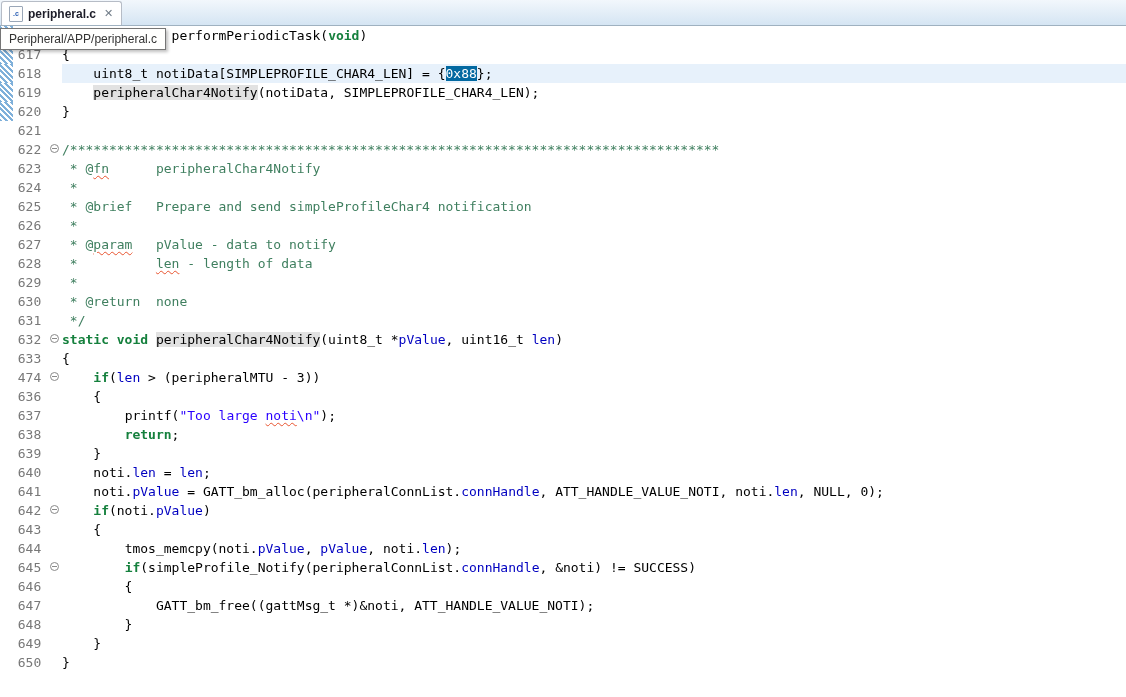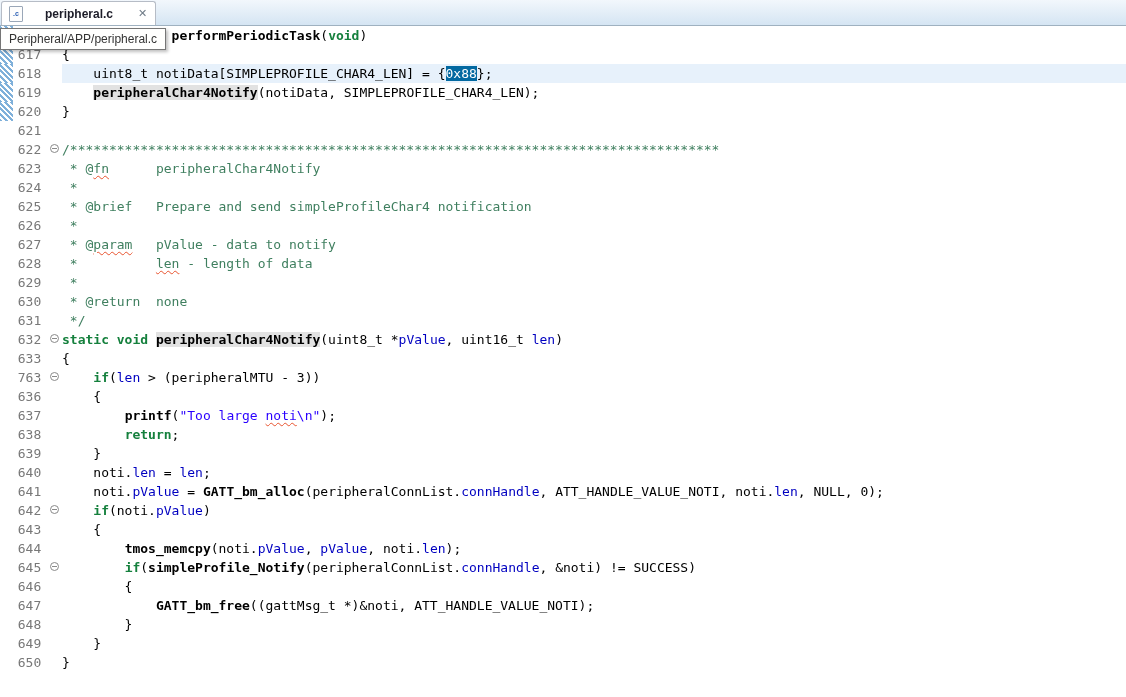--- a/index.html
+++ b/index.html
@@ -6,21 +6,21 @@
   body{width:1126px;height:697px;overflow:hidden;position:relative;
        font-family:"Liberation Sans",sans-serif;}
 
   
   .tabbar{position:absolute;left:0;top:0;width:1126px;height:25px;
     background:linear-gradient(#f2f7fc,#d5e5f3);
     border-bottom:1px solid #9fb1c0;}
   .tab{position:absolute;left:1px;top:1px;height:24px;min-width:112px;
     background:#fff;border:1px solid #b6bcc6;border-bottom:none;
     border-radius:3px 3px 0 0;display:flex;align-items:center;
-    padding:0 8px 0 7px;box-sizing:border-box;gap:22px;}
+    padding:0 8px 0 7px;box-sizing:border-box;gap:5px;}
   .cicon{display:inline-block;width:12px;height:14px;background:#fdfdfd;
     border:1px solid #9aa7b8;border-radius:1px;font-size:7px;font-weight:bold;
     color:#2b5fb4;text-align:center;line-height:13px;font-family:"Liberation Sans",sans-serif;}
   .tablabel{font-size:12px;font-weight:bold;color:#1c1c28;}
   .closex{font-size:11px;color:#6f7b87;margin-left:3px;cursor:default;line-height:11px;}
 
   
   .tooltip{position:absolute;left:0;top:28px;z-index:10;background:#fffffe;
     border:1px solid #767676;box-shadow:2px 2px 3px rgba(0,0,0,.25);
     font-size:12px;color:#333;padding:3px 8px;white-space:nowrap;}
@@ -38,21 +38,21 @@
   .ln{width:33px;flex:none;text-align:center;color:#787878;padding-right:2px;
       font-size:13px;}
   .fold{width:14px;flex:none;position:relative;}
   .foldcircle{position:absolute;left:2px;top:4px;width:9px;height:9px;
     border:1px solid #8a8a8a;border-radius:50%;box-sizing:border-box;}
   .foldcircle::after{content:"";position:absolute;left:1px;right:1px;top:3px;
     height:1px;background:#8a8a8a;}
   .code{flex:1;color:#000;}
   .t-p{color:#000;}
   .t-k{color:#15803d;font-weight:bold;}
-  .t-f{font-weight:bold;color:#000;}
+  .t-f{font-weight:normal;color:#000;}
   .t-s{color:#2a00ff;}
   .t-m{color:#0000c0;}
   .t-c{color:#3f7f5f;}
   .t-sel{background:#0369a1;color:#ffffff;}
   .t-occ{background:#e2e2e2;}
   .t-sq{text-decoration:underline wavy #e8542f 1px;text-underline-offset:2px;}
 </style>
 </head>
 <body>
 
@@ -78,21 +78,21 @@
     <div class="row"><div class="hatch"></div><div class="ln">624</div><div class="fold"></div><div class="code"><span class="t-c"> *</span></div></div>
     <div class="row"><div class="hatch"></div><div class="ln">625</div><div class="fold"></div><div class="code"><span class="t-c"> * @brief   Prepare and send simpleProfileChar4 notification</span></div></div>
     <div class="row"><div class="hatch"></div><div class="ln">626</div><div class="fold"></div><div class="code"><span class="t-c"> *</span></div></div>
     <div class="row"><div class="hatch"></div><div class="ln">627</div><div class="fold"></div><div class="code"><span class="t-c"> * @</span><span class="t-c t-sq">param</span><span class="t-c">   pValue - data to notify</span></div></div>
     <div class="row"><div class="hatch"></div><div class="ln">628</div><div class="fold"></div><div class="code"><span class="t-c"> *          </span><span class="t-c t-sq">len</span><span class="t-c"> - length of data</span></div></div>
     <div class="row"><div class="hatch"></div><div class="ln">629</div><div class="fold"></div><div class="code"><span class="t-c"> *</span></div></div>
     <div class="row"><div class="hatch"></div><div class="ln">630</div><div class="fold"></div><div class="code"><span class="t-c"> * @return  none</span></div></div>
     <div class="row"><div class="hatch"></div><div class="ln">631</div><div class="fold"></div><div class="code"><span class="t-c"> */</span></div></div>
     <div class="row"><div class="hatch"></div><div class="ln">632</div><div class="fold"><span class="foldcircle"></span></div><div class="code"><span class="t-k">static void</span><span class="t-p"> </span><span class="t-occ t-f">peripheralChar4Notify</span><span class="t-p">(uint8_t *</span><span class="t-m">pValue</span><span class="t-p">, uint16_t </span><span class="t-m">len</span><span class="t-p">)</span></div></div>
     <div class="row"><div class="hatch"></div><div class="ln">633</div><div class="fold"></div><div class="code"><span class="t-p">{</span></div></div>
-    <div class="row"><div class="hatch"></div><div class="ln">763</div><div class="fold"><span class="foldcircle"></span></div><div class="code"><span class="t-p">    </span><span class="t-k">if</span><span class="t-p">(</span><span class="t-m">len</span><span class="t-p"> &gt; (peripheralMTU - 3))</span></div></div>
+    <div class="row"><div class="hatch"></div><div class="ln">474</div><div class="fold"><span class="foldcircle"></span></div><div class="code"><span class="t-p">    </span><span class="t-k">if</span><span class="t-p">(</span><span class="t-m">len</span><span class="t-p"> &gt; (peripheralMTU - 3))</span></div></div>
     <div class="row"><div class="hatch"></div><div class="ln">636</div><div class="fold"></div><div class="code"><span class="t-p">    {</span></div></div>
     <div class="row"><div class="hatch"></div><div class="ln">637</div><div class="fold"></div><div class="code"><span class="t-p">        </span><span class="t-f">printf</span><span class="t-p">(</span><span class="t-s">"Too large </span><span class="t-s t-sq">noti</span><span class="t-s">\n"</span><span class="t-p">);</span></div></div>
     <div class="row"><div class="hatch"></div><div class="ln">638</div><div class="fold"></div><div class="code"><span class="t-p">        </span><span class="t-k">return</span><span class="t-p">;</span></div></div>
     <div class="row"><div class="hatch"></div><div class="ln">639</div><div class="fold"></div><div class="code"><span class="t-p">    }</span></div></div>
     <div class="row"><div class="hatch"></div><div class="ln">640</div><div class="fold"></div><div class="code"><span class="t-p">    noti.</span><span class="t-m">len</span><span class="t-p"> = </span><span class="t-m">len</span><span class="t-p">;</span></div></div>
     <div class="row"><div class="hatch"></div><div class="ln">641</div><div class="fold"></div><div class="code"><span class="t-p">    noti.</span><span class="t-m">pValue</span><span class="t-p"> = </span><span class="t-f">GATT_bm_alloc</span><span class="t-p">(peripheralConnList.</span><span class="t-m">connHandle</span><span class="t-p">, ATT_HANDLE_VALUE_NOTI, noti.</span><span class="t-m">len</span><span class="t-p">, NULL, 0);</span></div></div>
     <div class="row"><div class="hatch"></div><div class="ln">642</div><div class="fold"><span class="foldcircle"></span></div><div class="code"><span class="t-p">    </span><span class="t-k">if</span><span class="t-p">(noti.</span><span class="t-m">pValue</span><span class="t-p">)</span></div></div>
     <div class="row"><div class="hatch"></div><div class="ln">643</div><div class="fold"></div><div class="code"><span class="t-p">    {</span></div></div>
     <div class="row"><div class="hatch"></div><div class="ln">644</div><div class="fold"></div><div class="code"><span class="t-p">        </span><span class="t-f">tmos_memcpy</span><span class="t-p">(noti.</span><span class="t-m">pValue</span><span class="t-p">, </span><span class="t-m">pValue</span><span class="t-p">, noti.</span><span class="t-m">len</span><span class="t-p">);</span></div></div>
     <div class="row"><div class="hatch"></div><div class="ln">645</div><div class="fold"><span class="foldcircle"></span></div><div class="code"><span class="t-p">        </span><span class="t-k">if</span><span class="t-p">(</span><span class="t-f">simpleProfile_Notify</span><span class="t-p">(peripheralConnList.</span><span class="t-m">connHandle</span><span class="t-p">, &amp;noti) != SUCCESS)</span></div></div>

